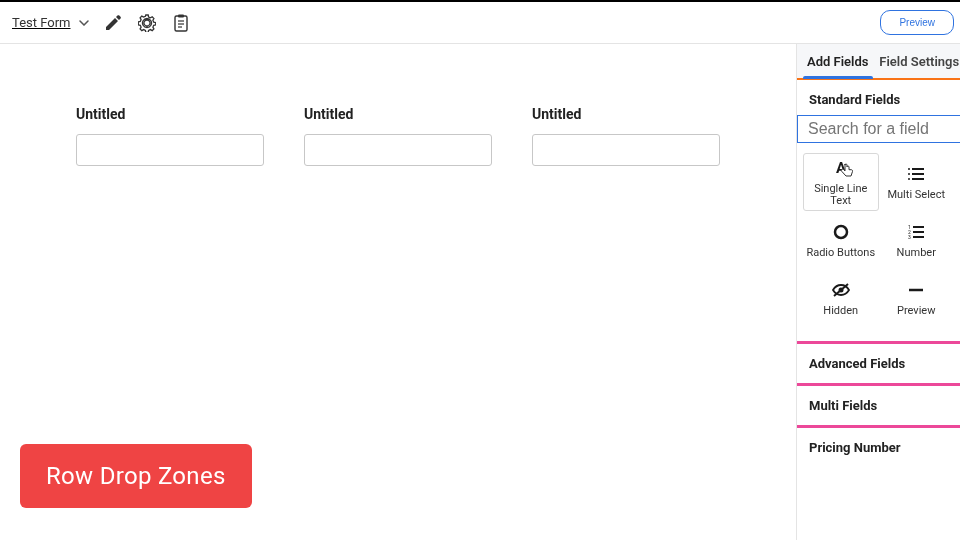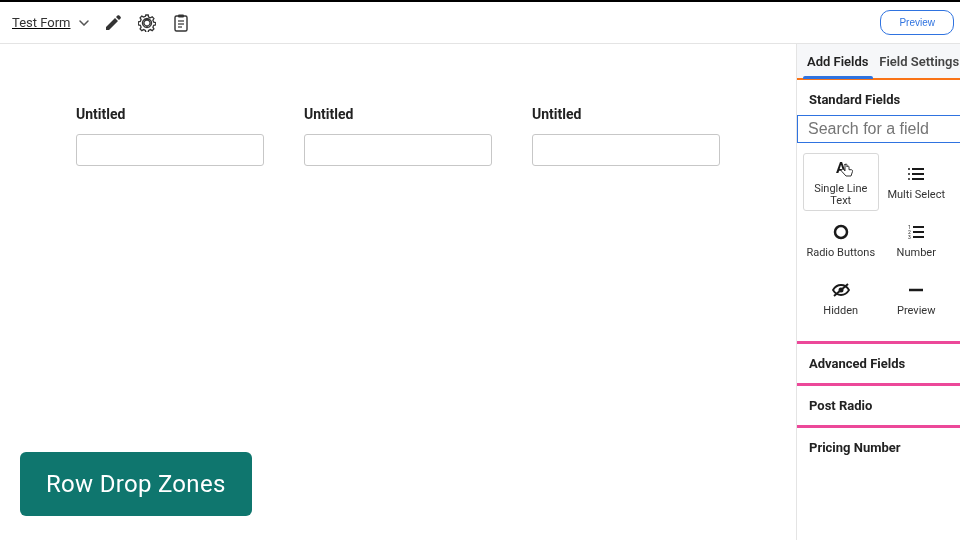--- a/index.html
+++ b/index.html
@@ -35,21 +35,21 @@
     .field-grid { display: grid; grid-template-columns: 1fr 1fr; gap: 0; padding: 10px 6px 14px 6px; }
     .field-tile { display: flex; flex-direction: column; align-items: center; justify-content: center; height: 58px; cursor: pointer; border-radius: 3px; }
     .field-tile.hover { border: 1px solid #d8d8d8; }
     .tile-icon { height: 22px; display: flex; align-items: center; justify-content: center; margin-bottom: 4px; color: #1a1a1a; }
     .tile-label { font-size: 11px; color: #333; text-align: center; line-height: 1.1; }
     
     .cursor-hand { position: absolute; pointer-events: none; }
     
     .collapsed-section { border-top: 3px solid #ec4899; padding: 12px; font-size: 13px; font-weight: 700; color: #222; cursor: pointer; }
     
-    .toast { position: absolute; left: 20px; bottom: 24px; background: #0f766e; color: #fff; border-radius: 6px; padding: 18px 26px; font-size: 24px; font-weight: 400; letter-spacing: 0.3px; }
+    .toast { position: absolute; left: 20px; bottom: 32px; background: #ef4444; color: #fff; border-radius: 6px; padding: 18px 26px; font-size: 24px; font-weight: 400; letter-spacing: 0.3px; }
   </style>
 </head>
 <body>
 
 <div class="topbar">
   <div class="topbar-left">
     <div class="form-name-wrap">
       <span class="form-name">Test Form</span>
       <span class="chevron-down">
         <svg width="10" height="6" viewBox="0 0 10 6">
@@ -168,18 +168,18 @@
       <div class="field-tile">
         <div class="tile-icon">
           <svg width="14" height="4" viewBox="0 0 14 4">
               <line x1="0" y1="2" x2="14" y2="2" stroke="#1a1a1a" stroke-width="2.5"></line>
             </svg>
         </div>
         <div class="tile-label">Preview</div>
       </div>
     </div>
     <div class="collapsed-section">Advanced Fields</div>
-    <div class="collapsed-section">Post Radio</div>
+    <div class="collapsed-section">Multi Fields</div>
     <div class="collapsed-section">Pricing Number</div>
   </div>
 </div>
 
 <div class="toast">Row Drop Zones</div>
 
 </body></html>

